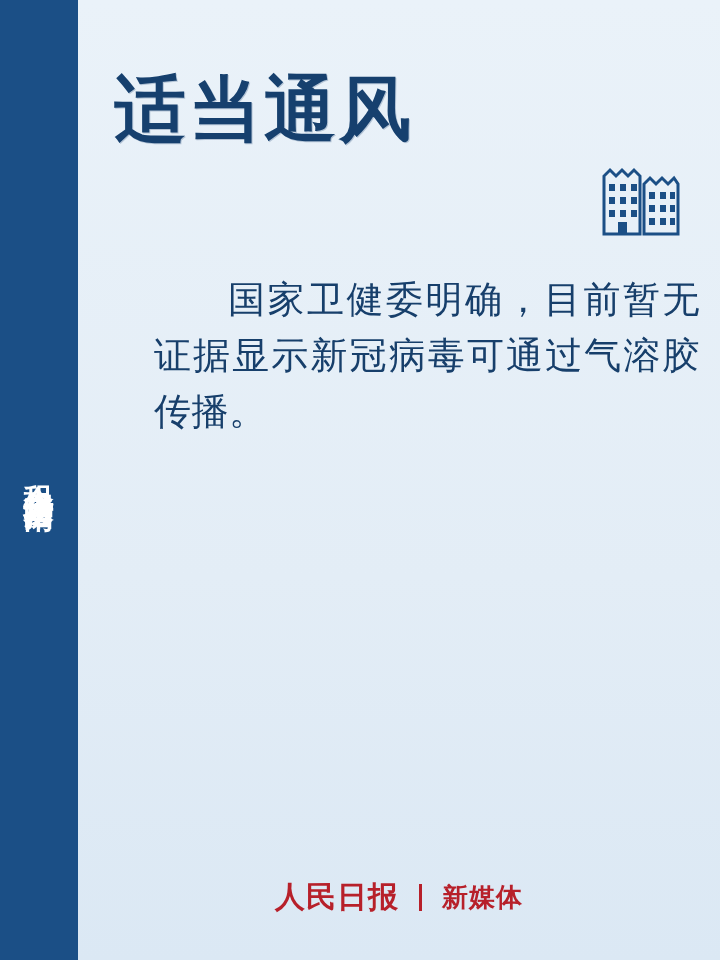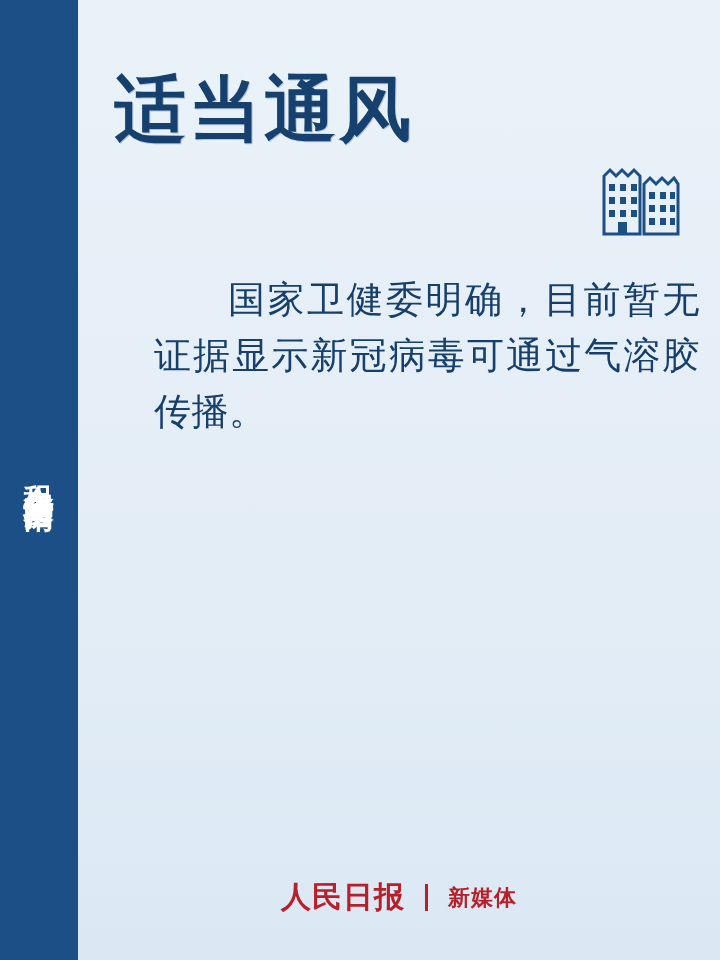--- a/index.html
+++ b/index.html
@@ -106,21 +106,21 @@
     letter-spacing: 1px;
     font-family: "DejaVu Serif", "Liberation Serif", serif;
   }
   .logo-div {
     width: 3px;
     height: 27px;
     background: #b7202a;
   }
   .logo-sub {
     color: #b7202a;
-    font-size: 22px;
+    font-size: 26px;
     font-weight: 700;
     letter-spacing: 1px;
     font-family: "DejaVu Sans", "Liberation Sans", sans-serif;
   }
 </style>
 </head>
 <body>
 
 <div class="poster">
 

